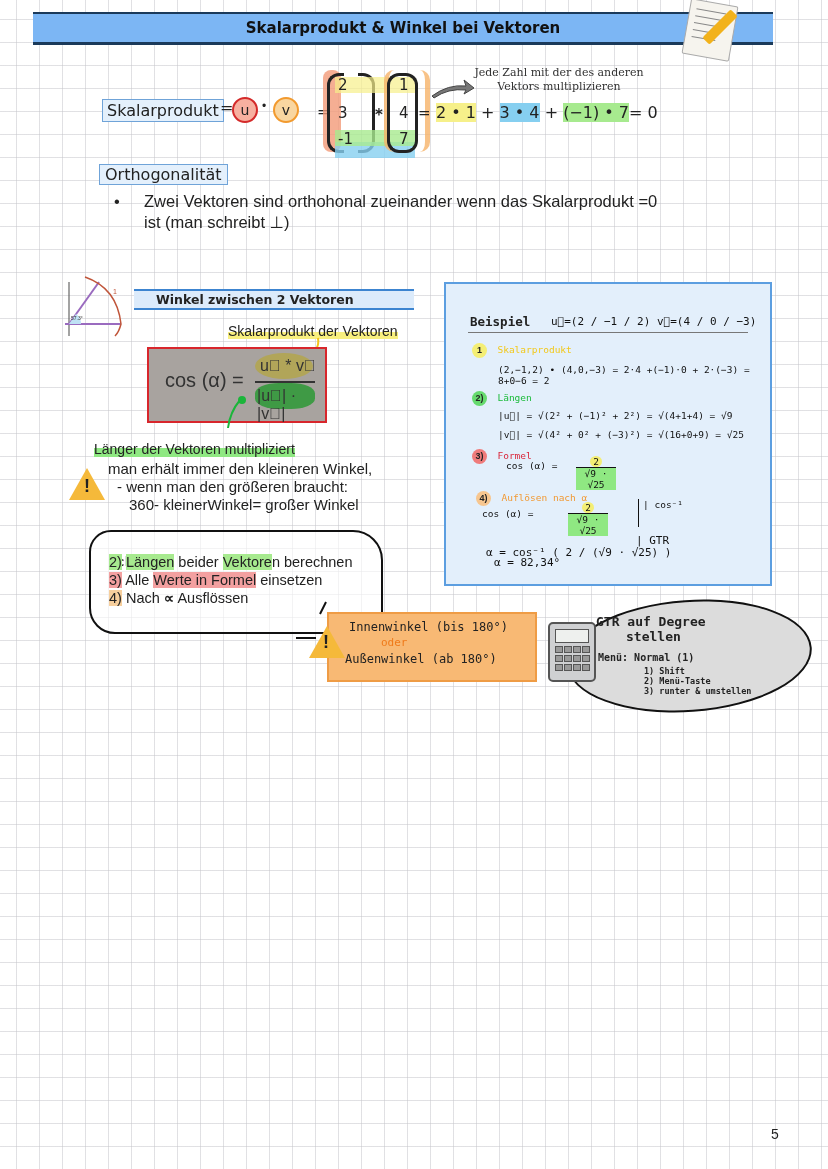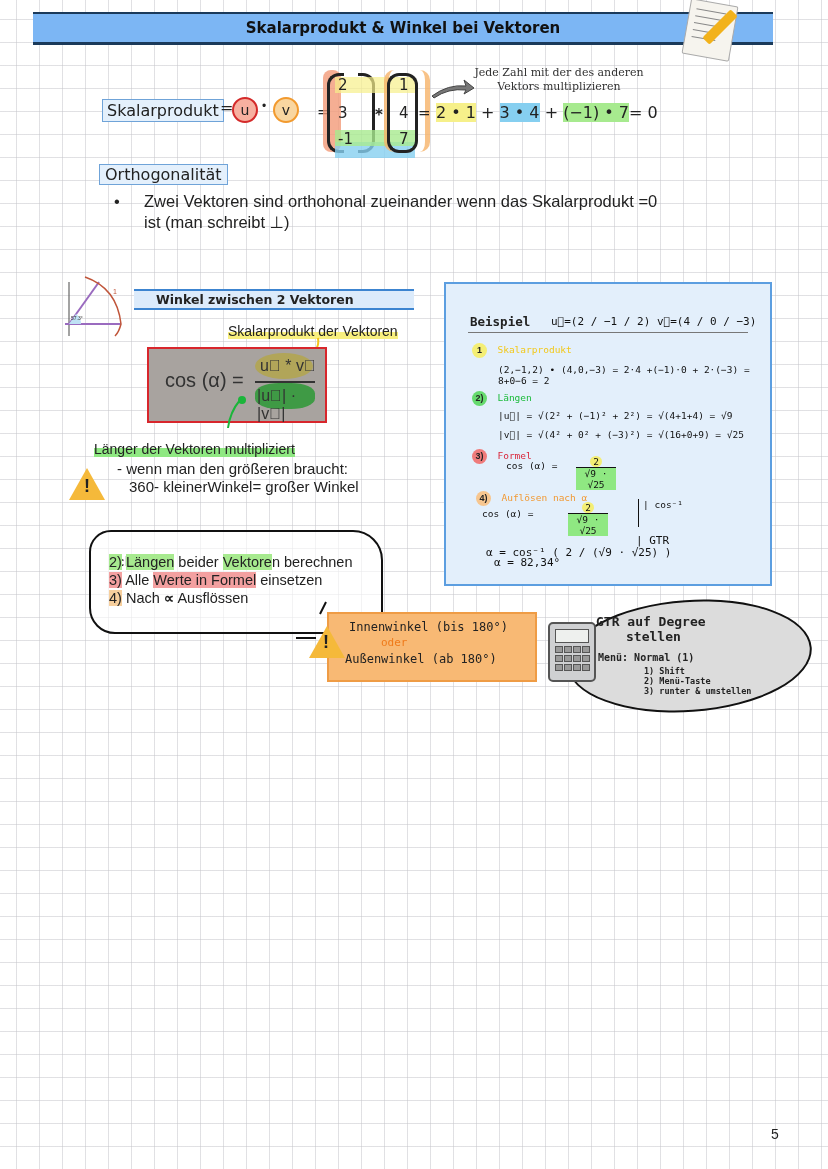--- a/index.html
+++ b/index.html
@@ -148,20 +148,21 @@
   <path d="M18 8 Q8 20 6 36" stroke="#1bb53a" stroke-width="2" fill="none"></path>
     <circle cx="20" cy="8" r="4" fill="#1bb53a"></circle>
 </svg>
 <div class="abs" style="left:94px;top:431px;font-size:14px;margin-top:10px;">
   <span style="background:linear-gradient(transparent 45%, #8fe882 45%);">Länger der Vektoren multipliziert</span>
 </div>
 
 <div class="warn" style="left:69px;top:468px;"></div>
 <div class="warn-ex" style="left:84px;top:476px;">!</div>
 <div class="abs" style="left:108px;top:460px;font-size:15px;line-height:18px;">
+  <div>man erhält immer den kleineren Winkel,</div>
   <div style="padding-left:9px;">- wenn man den größeren braucht:</div>
   <div style="padding-left:21px;">360- kleinerWinkel= großer Winkel</div>
 </div>
 
 <div class="abs schritte"></div>
 <div class="abs" style="left:109px;top:554px;font-family:'DejaVu Sans Mono',monospace;font-weight:bold;font-size:13px;">Schritte</div>
 <div class="abs sch-text" style="left:109px;top:553px;">
   <div><span class="hl-g">2)</span> <span class="hl-g">Längen</span><span> beider </span><span class="hl-g">Vektore</span><span>n berechnen</span></div>
   <div><span class="hl-r">3)</span><span> Alle </span><span class="hl-r">Werte in Formel</span><span> einsetzen</span></div>
   <div><span class="hl-o">4)</span><span> Nach </span><span style="font-weight:bold">∝</span><span>  Ausflössen</span></div>

